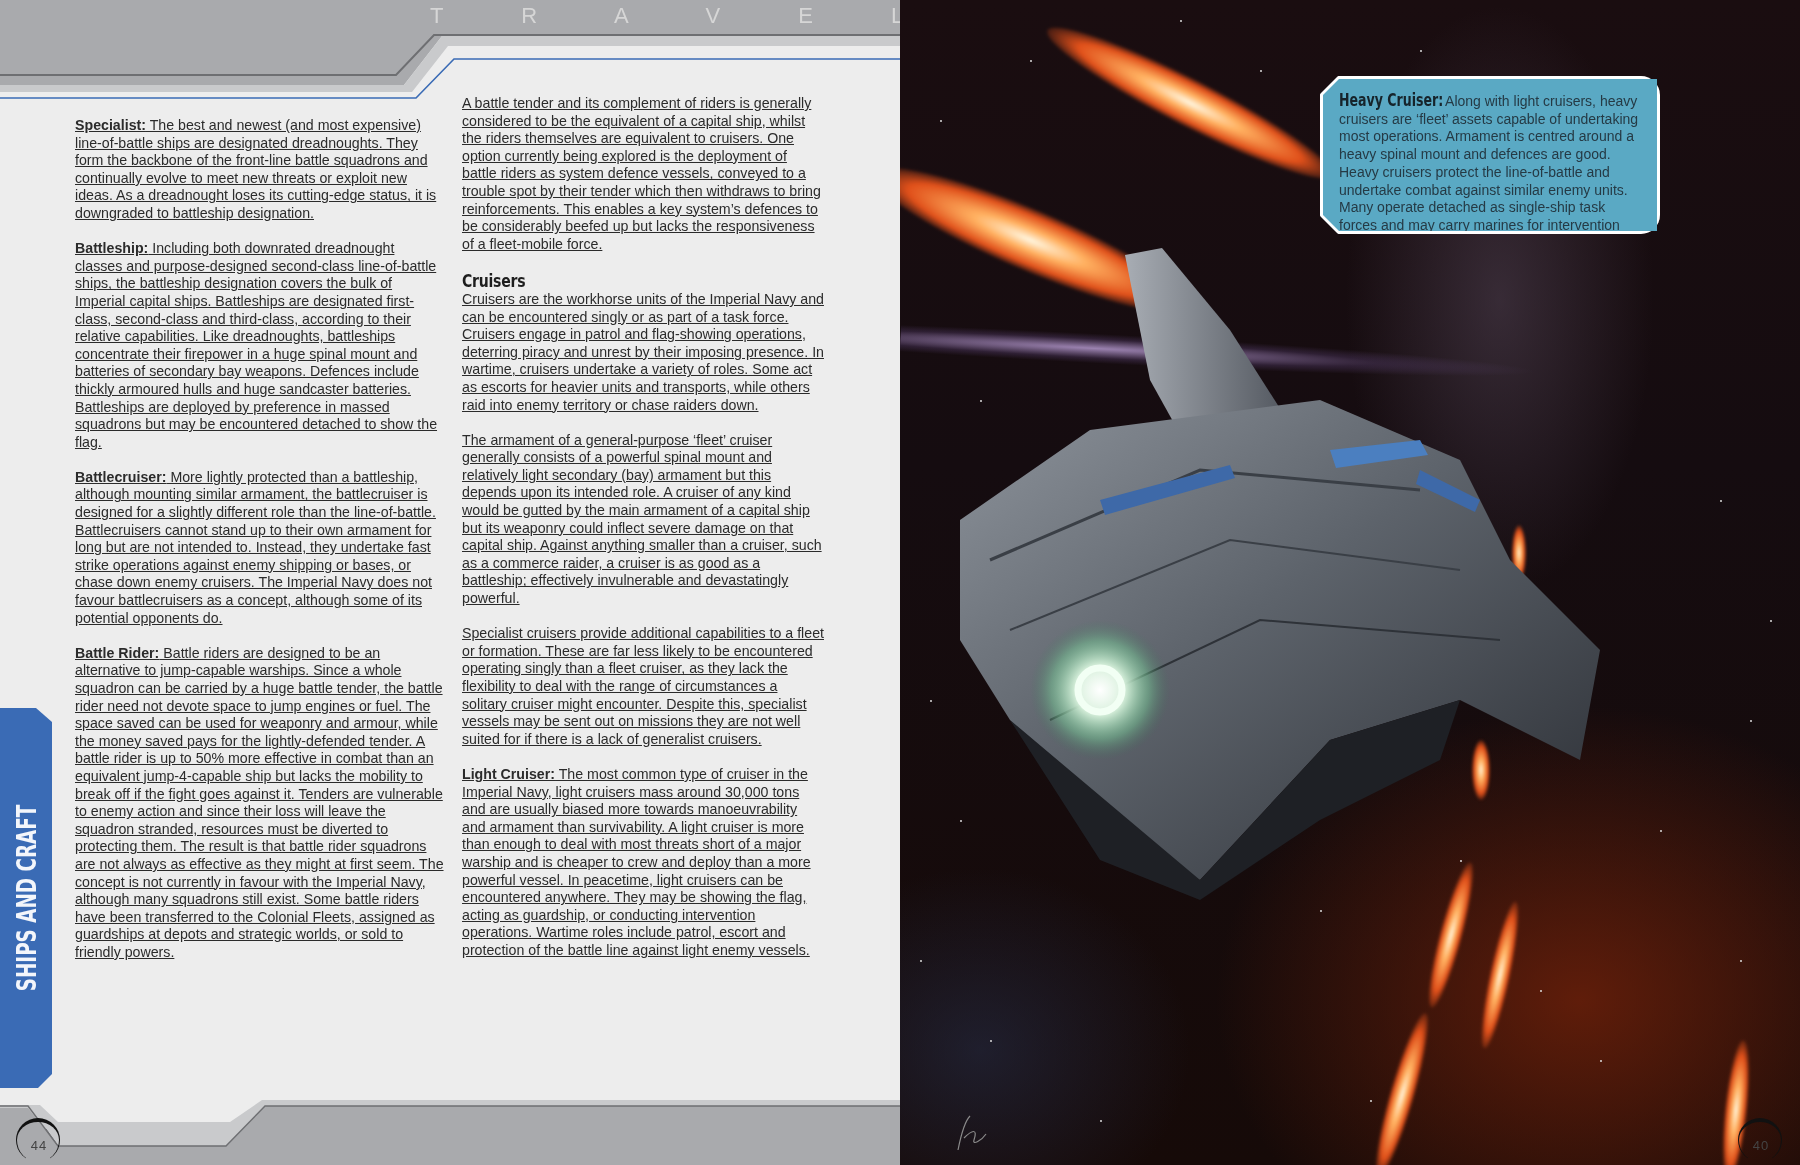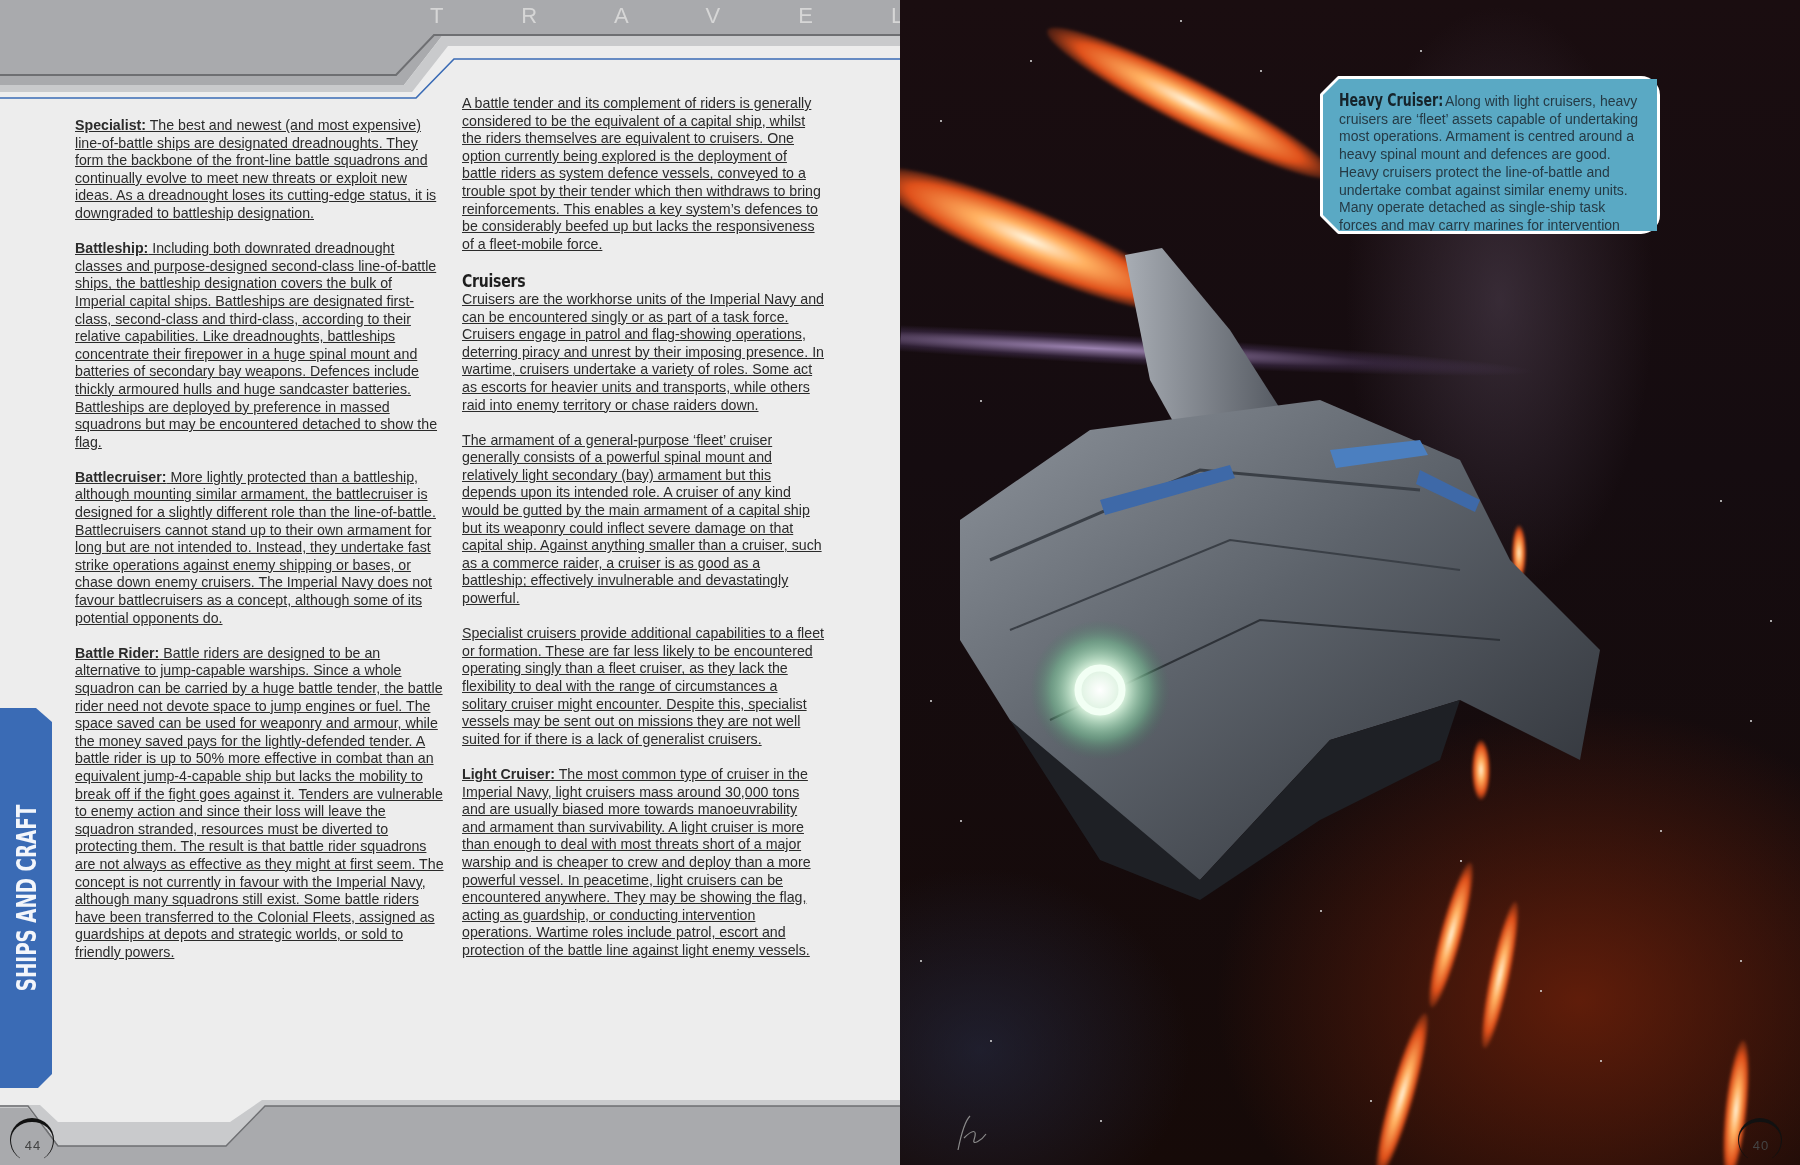--- a/index.html
+++ b/index.html
@@ -42,21 +42,21 @@
     position: absolute; left: 26px; top: 190px;
     transform: translate(-50%, -50%) rotate(-90deg);
     white-space: nowrap; color: #f3f6fb;
     font-family: "DejaVu Sans", sans-serif; font-weight: bold;
     font-size: 27px; letter-spacing: 0px;
   }
   .side-tab-label span { display: inline-block; transform: scaleX(0.68); }
   .folio {
     position: absolute; width: 46px; height: 40px;
   }
-  .folio-left { left: 10px; top: 1118px; }
+  .folio-left { left: 16px; top: 1118px; }
   .folio-right { left: 1738px; top: 1118px; }
   .folio-arc {
     position: absolute; left: 0; top: 0; width: 44px; height: 44px;
     border-radius: 50%; border-top: 4px solid #111;
     border-left: 1px solid #111; border-right: 1px solid #111;
     box-sizing: border-box;
   }
   .folio-num {
     position: absolute; left: 0; top: 20px; width: 46px; text-align: center;
     font-size: 13px; color: #444; letter-spacing: 1px;

